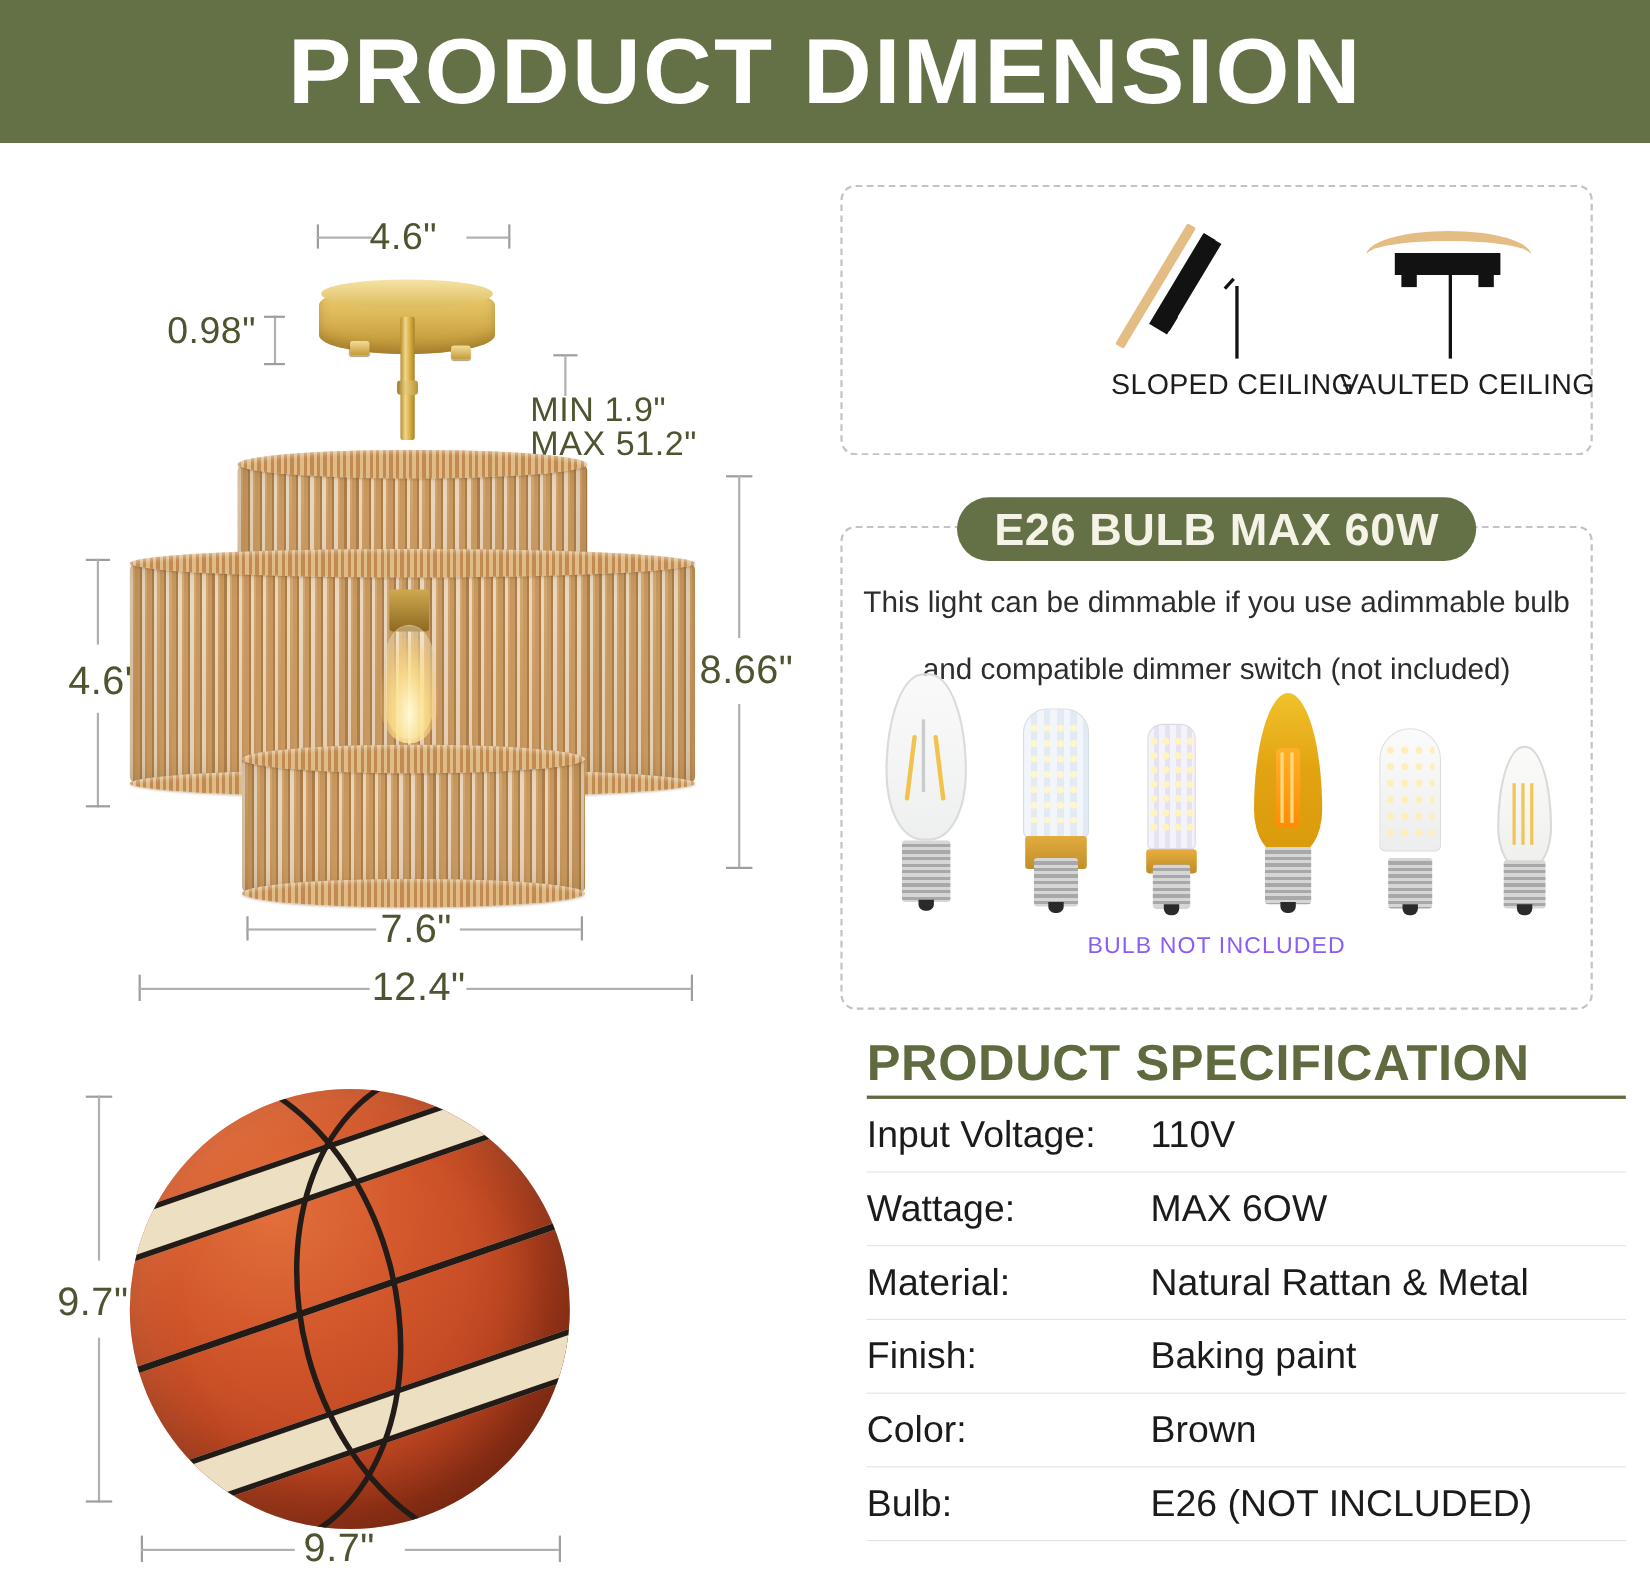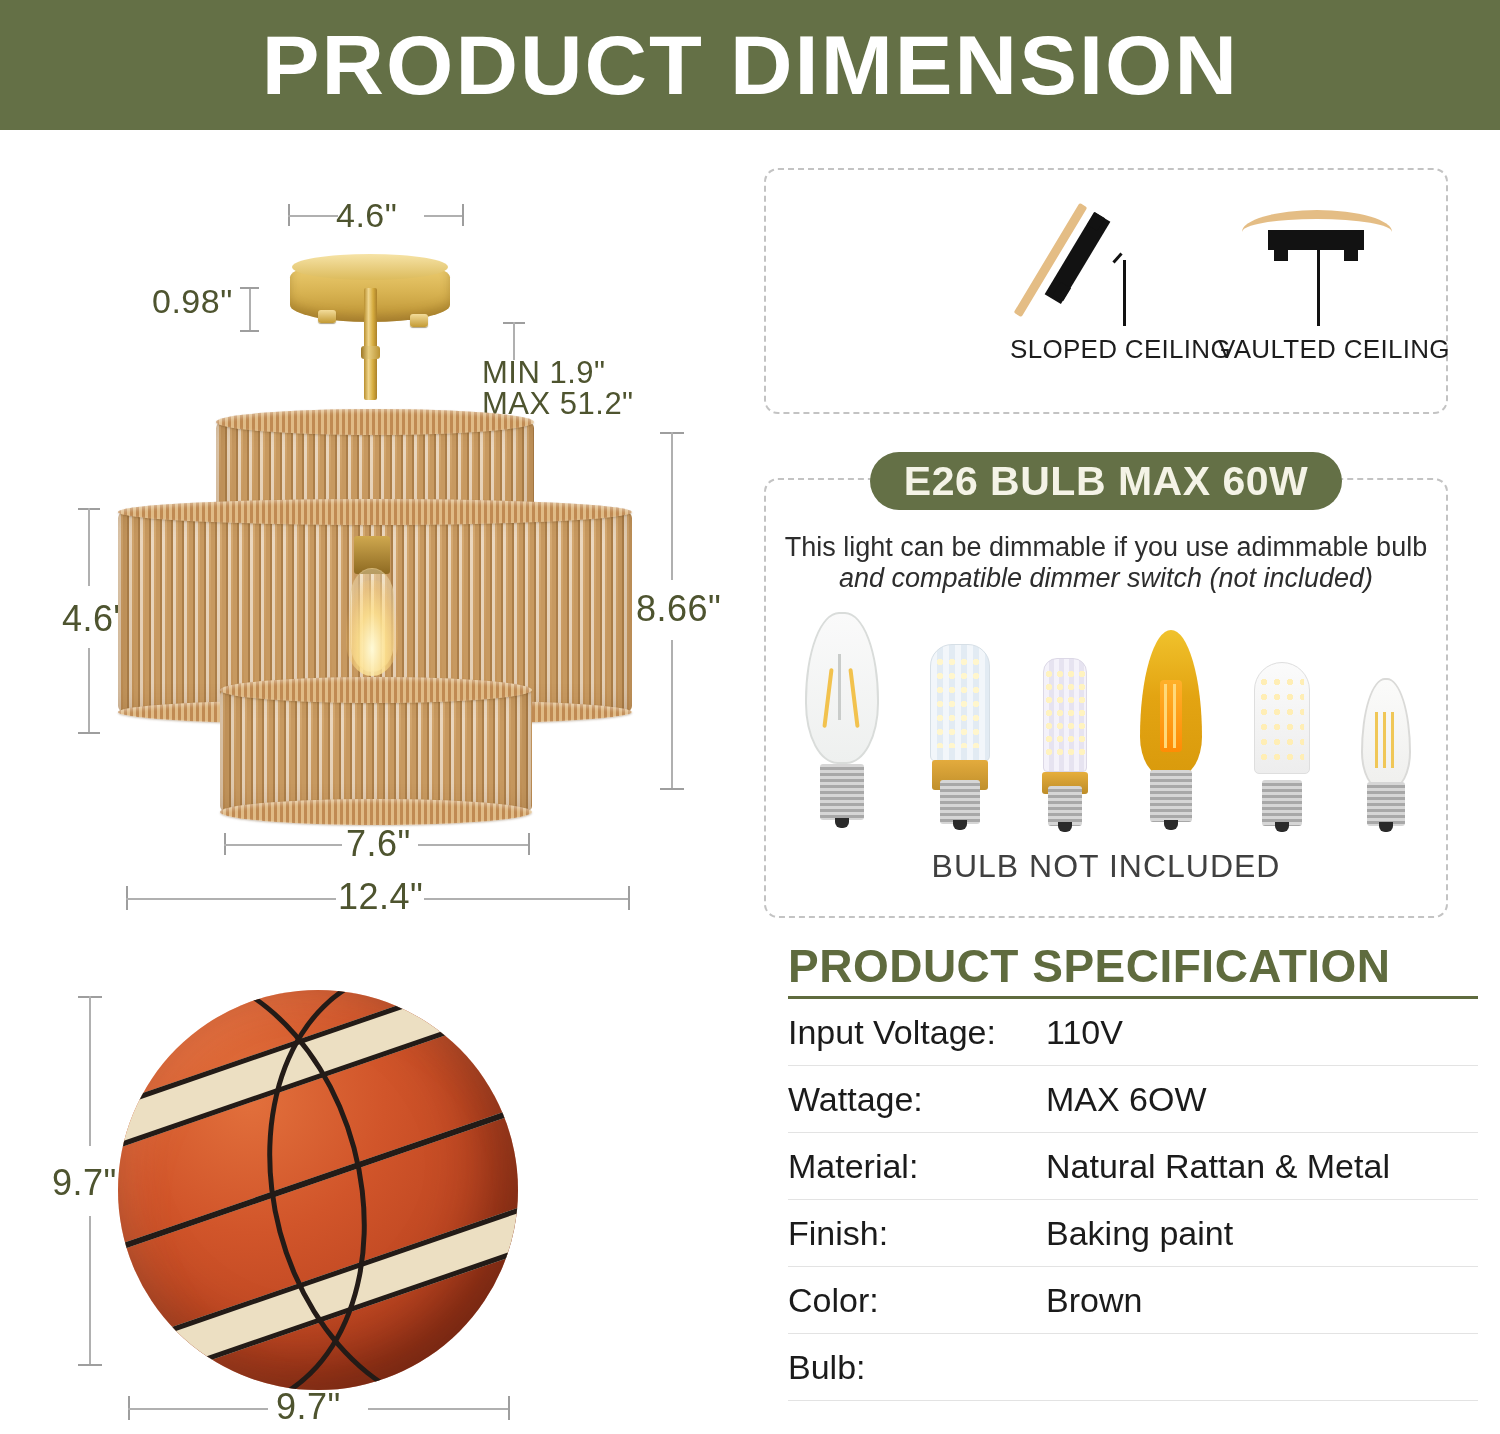--- a/index.html
+++ b/index.html
@@ -157,21 +157,21 @@
     display: flex; align-items: center; justify-content: center;
     letter-spacing: .5px;
   }
   .dim-note {
     position: absolute; width: 100%; text-align: center;
     font-size: 27px; color: #2d2d2d; line-height: 1.3;
     font-family: "Liberation Sans", sans-serif;
   }
   .bulb-not-inc {
     position: absolute; width: 100%; text-align: center;
-    font-size: 32px; color: #404040; letter-spacing: 1px;
+    font-size: 21px; color: #8b5cf6; letter-spacing: 1px;
   }
 
   
   .spec-wrap { position: absolute; left: 788px; top: 942px; width: 690px; }
   .spec-title {
     font-size: 46px; font-weight: bold; color: #5f6b3e;
     letter-spacing: .5px; line-height: 1.05;
   }
   .spec-rule { height: 3px; background: #5f6b3e; margin-top: 6px; }
   .spec-row {
@@ -335,21 +335,21 @@
     </div>
     <div class="ceiling-label" style="position:absolute; left:0; top:146px; width:216px;">VAULTED CEILING</div>
   </div>
 </div>
 
 <div class="panel" style="left:764px; top:478px; width:684px; height:440px;"></div>
 
 <div class="badge" style="left:870px; top:452px; width:472px; height:58px;">E26 BULB MAX 60W</div>
 
 <div class="dim-note" style="left:776px; top:530px; width:660px;">This light can be dimmable if you use adimmable bulb</div>
-<div class="dim-note" style="left:776px; top:561px; width:660px;font-style:italic;">and compatible dimmer switch (not included)</div>
+<div class="dim-note" style="left:776px; top:591px; width:660px;">and compatible dimmer switch (not included)</div>
 
 <div class="bulbs-row" style="left:800px; top:600px; width:616px; height:230px;">
 
   <div class="bulb-item" style="width:84px; height:218px;">
     <div class="b-glass" style="top:0; width:74px; height:152px; background:linear-gradient(180deg,#fafafa,#eef0ef); border:2px solid #d9dcda; border-radius:46% 46% 44% 44% / 58% 58% 40% 40%;"></div>
     <div style="position:absolute; left:38px; top:42px; width:3px; height:66px; background:#c9ccca;"></div>
     <div style="position:absolute; left:26px; top:56px; width:4px; height:60px; background:#f2c24e; transform:rotate(7deg); border-radius:2px;"></div>
     <div style="position:absolute; left:52px; top:56px; width:4px; height:60px; background:#f2c24e; transform:rotate(-7deg); border-radius:2px;"></div>
     <div class="b-base" style="width:44px; height:56px; bottom:10px;"></div>
     <div class="b-tip" style="bottom:2px;"></div>
@@ -434,14 +434,15 @@
   <div class="spec-row">
     <div class="spec-key">Finish:</div>
     <div class="spec-val">Baking paint</div>
   </div>
   <div class="spec-row">
     <div class="spec-key">Color:</div>
     <div class="spec-val">Brown</div>
   </div>
   <div class="spec-row">
     <div class="spec-key">Bulb:</div>
+    <div class="spec-val">E26 (NOT INCLUDED)</div>
   </div>
 </div>
 
 </body></html>

